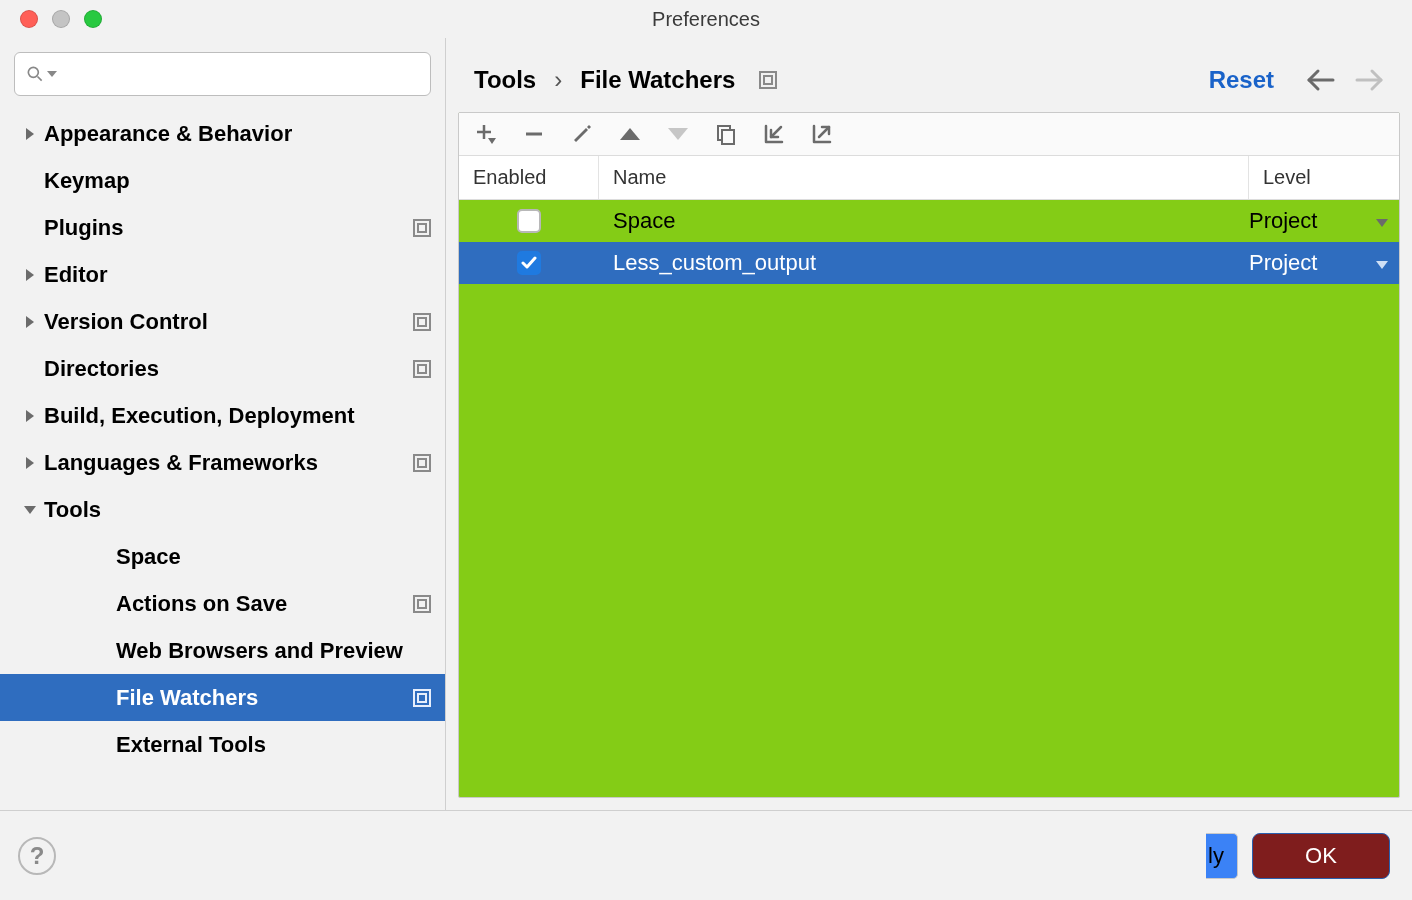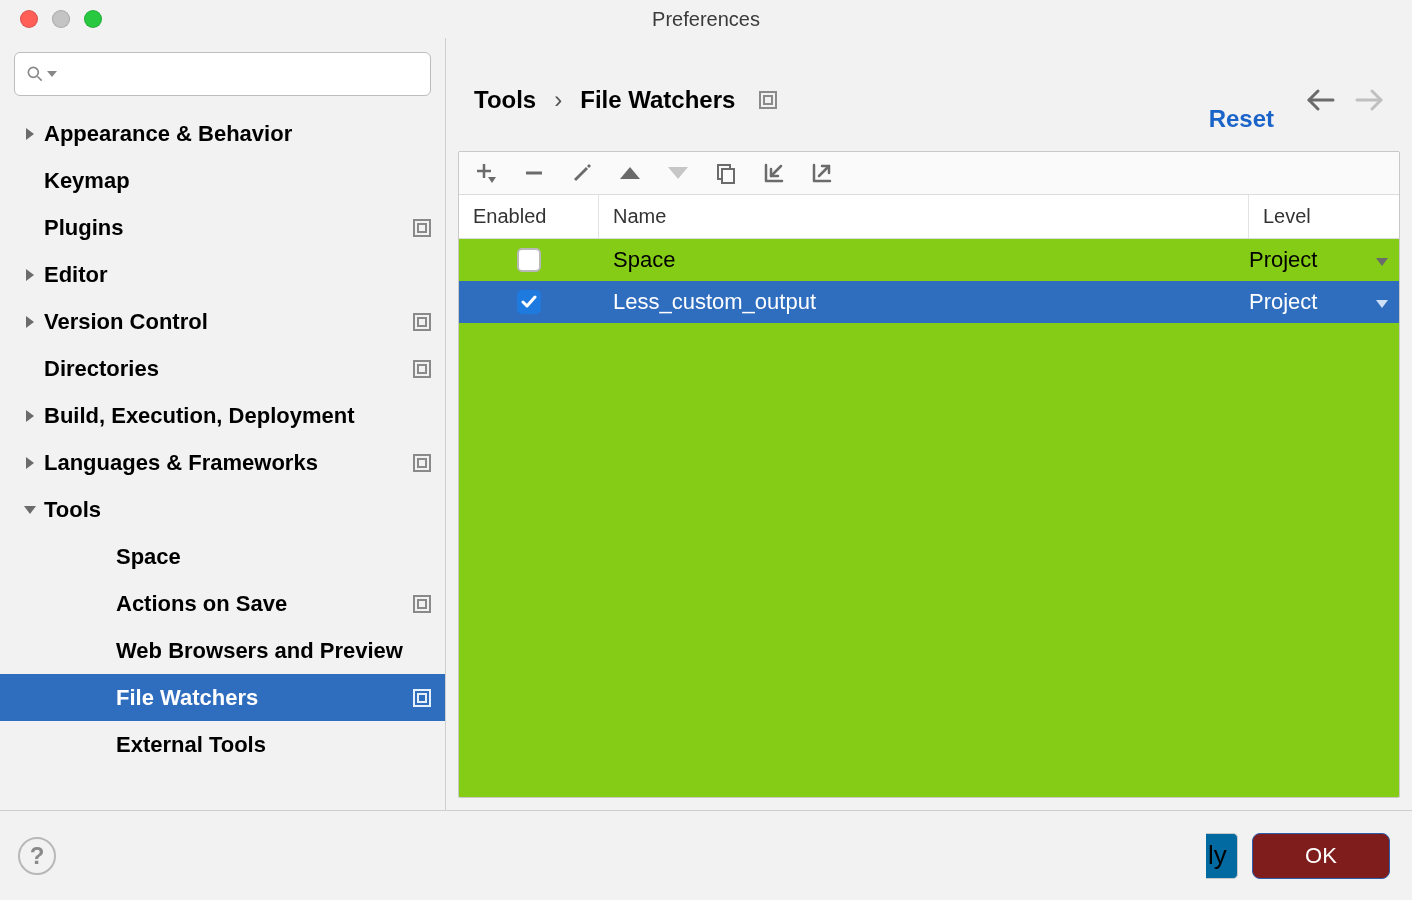--- a/index.html
+++ b/index.html
@@ -131,21 +131,20 @@
       font-weight: 700;
     }
     .breadcrumb .sep { font-weight: 400; color: #555; }
     .breadcrumb .proj-icon { color: #8a8a8a; display:inline-flex; margin-left: 6px; }
     .content-header .spacer { flex: 1; }
     .reset-btn {
       color: #1a63c9;
       font-weight: 700;
       font-size: 24px;
       cursor: pointer;
-      margin-top: 39px;
     }
     .nav-arrows { display: flex; gap: 18px; margin-left: 18px; }
     .nav-arrow { color: #6b6b6b; display: inline-flex; cursor: pointer; }
     .nav-arrow.disabled { color: #c0c0c0; cursor: default; }
 
     
     .panel {
       margin: 0 12px 12px 12px;
       background: #84cc16;
       border: 1px solid #c9c9c9;
@@ -222,23 +221,23 @@
       width: 38px; height: 38px; border-radius: 50%;
       border: 2px solid #b8b8b8; color: #8a8a8a;
       display: inline-flex; align-items: center; justify-content: center;
       font-size: 24px; font-weight: 600;
     }
     .footer .spacer { flex: 1; }
     .ly-frag {
       width: 32px; height: 46px;
       border: 1px solid #c9c9c9; border-left: none;
       border-radius: 0 5px 5px 0;
-      background: #0369a1;
+      background: #3b82f6;
       display: inline-flex; align-items:center; justify-content:flex-start;
-      padding-left: 2px; font-size: 26px;
+      padding-left: 2px; font-size: 22px;
     }
     .ok-btn {
       min-width: 138px; height: 46px;
       background: #7f1d1d;
       border: 1px solid #2a5fae;
       border-radius: 8px;
       color: #fff;
       font-size: 22px;
       display: inline-flex; align-items: center; justify-content: center;
       cursor: pointer;

